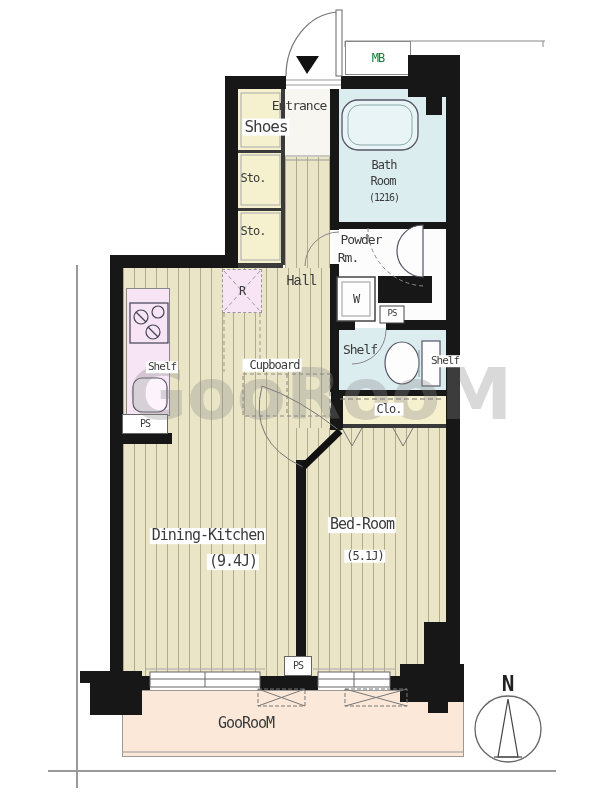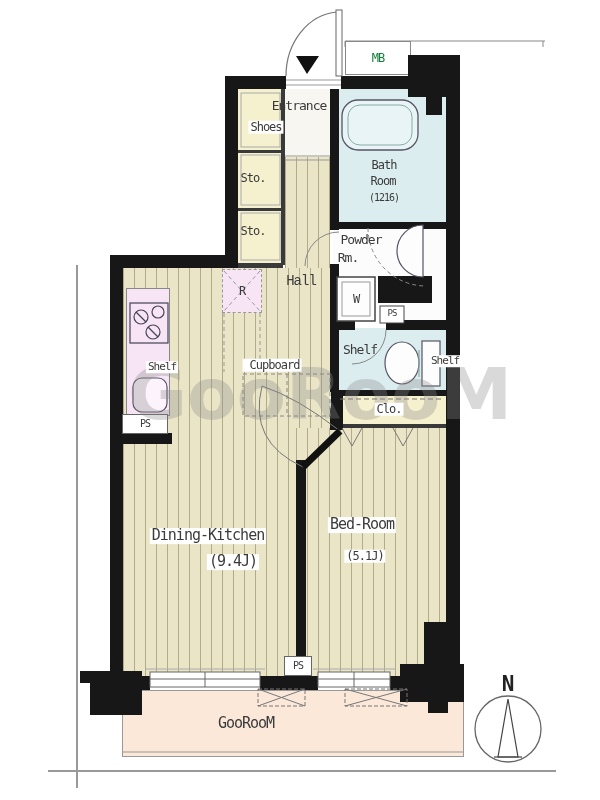--- a/index.html
+++ b/index.html
@@ -199,21 +199,21 @@
 
     <g>
       <circle cx="508" cy="729" r="33" fill="none" stroke="#666" stroke-width="1.3"></circle>
       <polygon points="508,699 498,757 518,757" fill="#fff" stroke="#444" stroke-width="1.2"></polygon>
       <line x1="494" y1="757" x2="522" y2="757" stroke="#444" stroke-width="1.2"></line>
     </g>
   </svg>
 
   <div class="lbl nobg" style="left:378px;top:58px;font-size:12px;color:#15803d;">MB</div>
   <div class="lbl nobg" style="left:299px;top:106px;font-size:13px;">Entrance</div>
-  <div class="lbl" style="left:266px;top:127px;font-size:12px;">Shoes</div>
+  <div class="lbl" style="left:266px;top:127px;font-size:16px;">Shoes</div>
   <div class="lbl nobg" style="left:253px;top:178px;font-size:12px;">Sto.</div>
   <div class="lbl nobg" style="left:253px;top:231px;font-size:12px;">Sto.</div>
   <div class="lbl nobg" style="left:384px;top:165px;font-size:12px;">Bath</div>
   <div class="lbl nobg" style="left:383px;top:181px;font-size:12px;">Room</div>
   <div class="lbl nobg" style="left:384px;top:198px;font-size:10px;">(1216)</div>
   <div class="lbl nobg" style="left:361px;top:240px;font-size:13px;text-align:center;">Powder</div>
   <div class="lbl nobg" style="left:348px;top:258px;font-size:13px;">Rm.</div>
   <div class="lbl nobg" style="left:301px;top:281px;font-size:14px;font-family:Liberation Mono, monospace;">Hall</div>
   <div class="lbl nobg" style="left:356px;top:299px;font-size:12px;">W</div>
   <div class="lbl nobg" style="left:392px;top:314px;font-size:9px;">PS</div>

